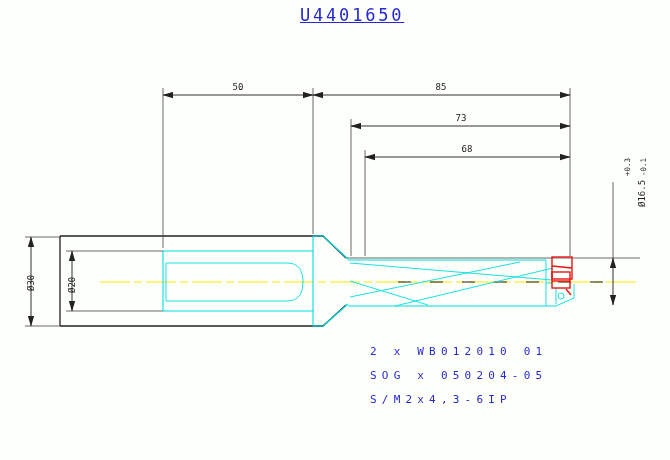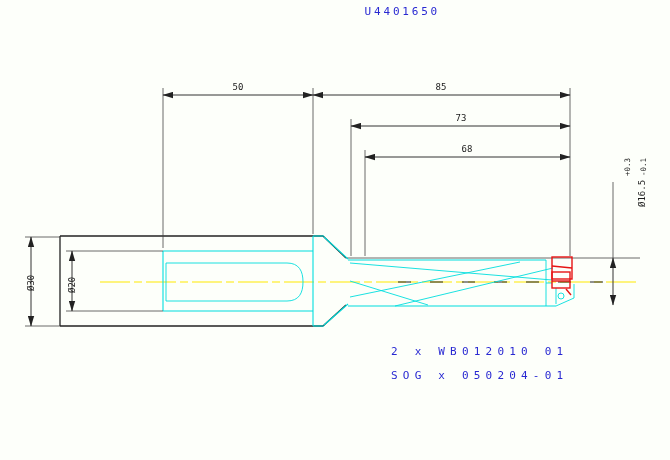--- a/index.html
+++ b/index.html
@@ -1,20 +1,20 @@
 <!DOCTYPE html>
 <html><head>
 <meta charset="utf-8">
 <style>
   html,body{margin:0;padding:0;background:#fdfffa;}
   #stage{position:relative;width:670px;height:460px;background:#fdfffa;overflow:hidden;
          font-family:"DejaVu Sans Mono","Liberation Mono",monospace;}
-  #drawing-title{position:absolute;top:5px;left:300px;width:140px;text-align:right;
-         color:#2828d2;font-size:11px;letter-spacing:2.8px;white-space:nowrap;}
-  #notes{position:absolute;left:391px;top:340px;color:#2828d2;font-size:11px;
+  #drawing-title{position:absolute;top:5px;left:300px;width:140px;text-align:left;
+         color:#2828d2;font-size:17px;letter-spacing:2.8px;white-space:nowrap;text-decoration:underline;}
+  #notes{position:absolute;left:370px;top:340px;color:#2828d2;font-size:11px;
          letter-spacing:5.2px;line-height:24px;white-space:nowrap;}
   svg{position:absolute;left:0;top:0;}
   .dim{stroke:#333;stroke-width:1;fill:none;}
   .ext{stroke:#444;stroke-width:0.8;fill:none;}
   .holder{stroke:#222;stroke-width:1.3;fill:none;}
   .tool{stroke:#00dede;stroke-width:1.1;fill:none;}
   .toolthin{stroke:#00dede;stroke-width:0.9;fill:none;}
   .insert{stroke:#e61414;stroke-width:1.4;fill:none;}
   .dimtext{font-family:"DejaVu Sans Mono","Liberation Mono",monospace;font-size:9px;fill:#1a1a1a;}
   .toltext{font-family:"DejaVu Sans Mono","Liberation Mono",monospace;font-size:7.5px;fill:#1a1a1a;}
@@ -128,16 +128,17 @@
     <g>
       <line class="ext" x1="66" y1="251" x2="163" y2="251"></line>
       <line class="ext" x1="66" y1="311" x2="163" y2="311"></line>
       <line class="dim" x1="72" y1="251" x2="72" y2="311" marker-start="url(#ah)" marker-end="url(#ah)"></line>
       <text class="dimtext" transform="rotate(-90 75 293)" x="75" y="293" text-anchor="start">Ø20</text>
     </g>
   </svg>
 
   <div id="notes">
     <div>2 x WB012010 01</div>
-    <div>SOG x 050204-01</div>
+    <div>SOG x 050204-05</div>
+    <div>S/M2x4,3-6IP</div>
   </div>
 
 </div>
 
 </body></html>

